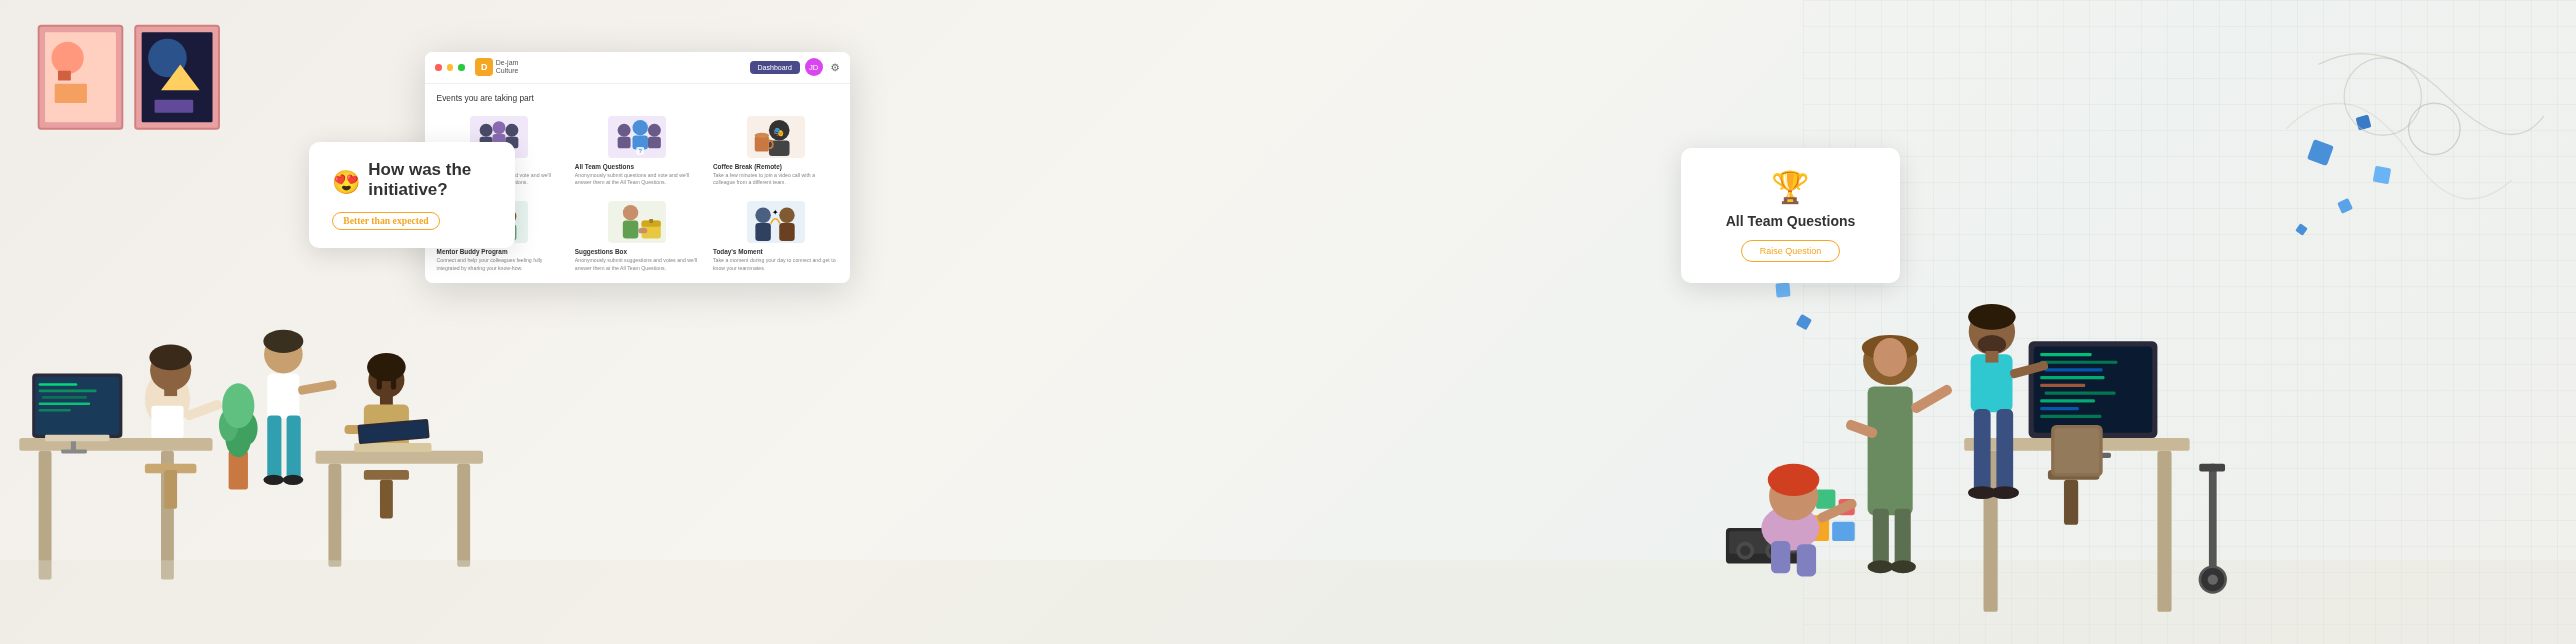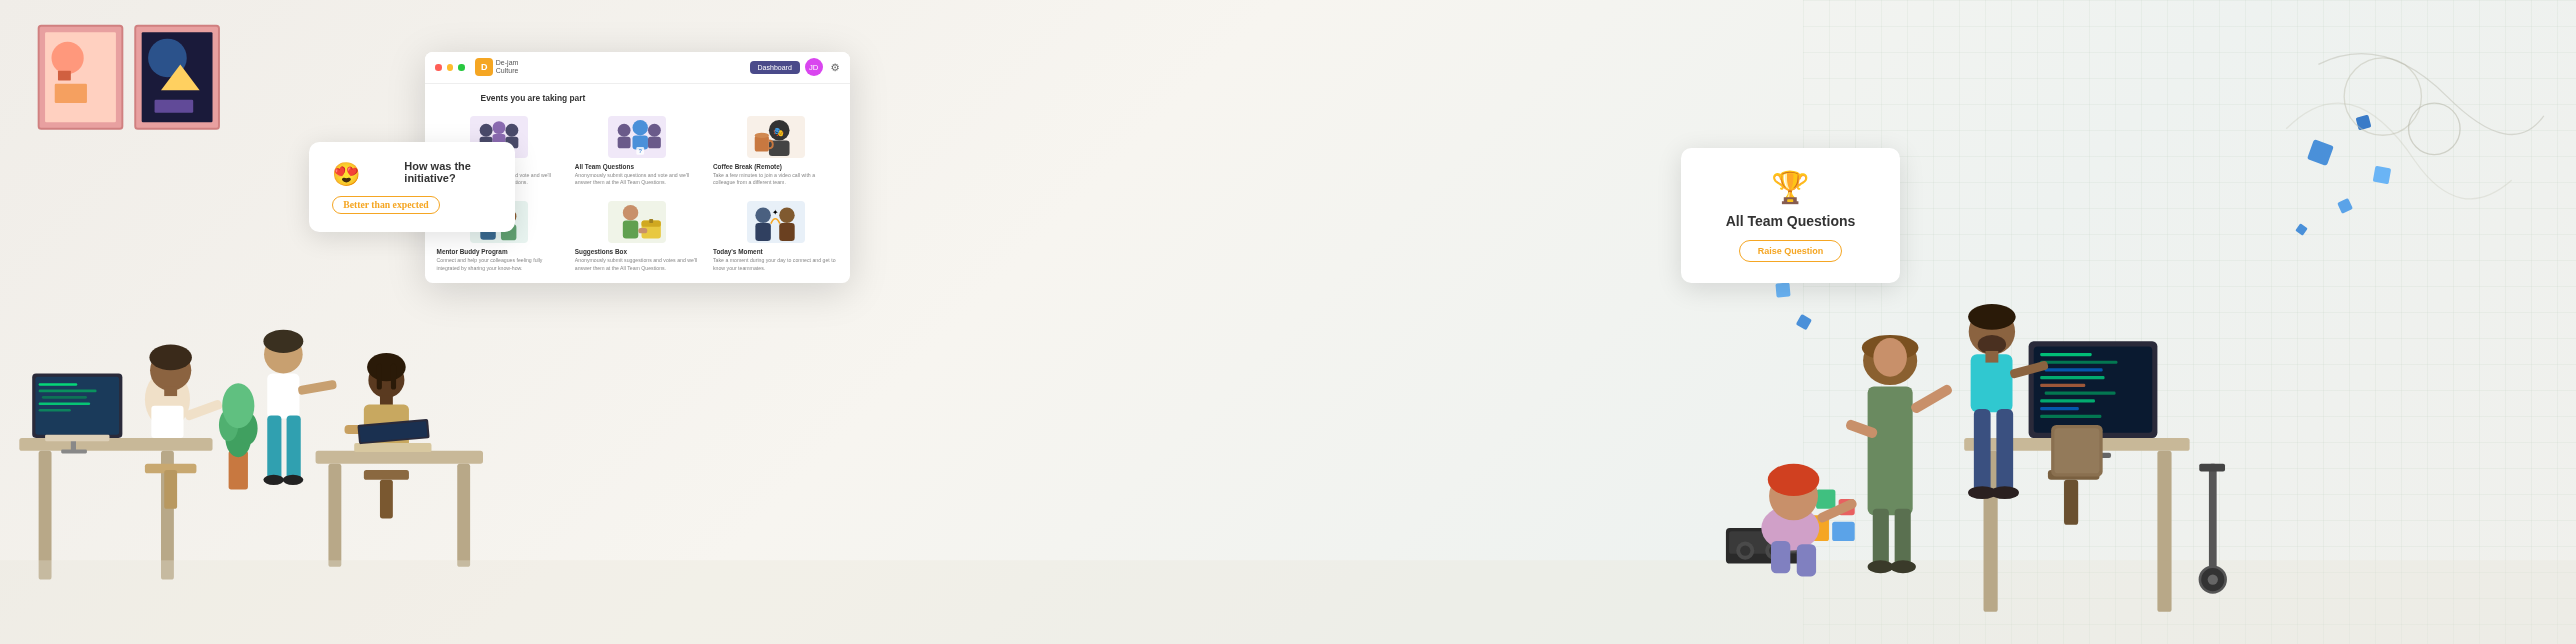--- a/index.html
+++ b/index.html
@@ -49,25 +49,24 @@
       padding: 18px 23px;
       box-shadow: 0 5.2px 26px rgba(0,0,0,0.12);
       width: 206px;
       z-index: 10;
     }
     .initiative-card .emoji {
       font-size: 23px;
       margin-right: 7.7px;
     }
     .initiative-card .question {
-      font-size: 11px;
+      font-size: 17px;
       color: #333;
       font-weight: 600;
       margin-bottom: 5.2px;
-      margin-left: 36px;
     }
     .initiative-card .answer {
       color: #f5a623;
       font-size: 9.7px;
       font-weight: 600;
       border: 1.3px solid #f5a623;
       border-radius: 13px;
       padding: 2.6px 10.3px;
       display: inline-block;
       font-family: Liberation Serif, serif;
@@ -140,22 +139,21 @@
       align-items: center;
       justify-content: center;
       color: white;
       font-size: 7.7px;
     }
 
     .events-title {
       padding: 9px 11.6px 5.2px;
       font-size: 8.4px;
       color: #333;
-      font-weight: 700;
-      margin-left: 44px;
+      font-weight: 400;
     }
 
     .events-grid {
       display: grid;
       grid-template-columns: repeat(3, 1fr);
       gap: 0;
       padding: 0 5.2px 5.2px;
     }
     .event-card {
       padding: 6.4px;
@@ -209,21 +207,21 @@
       color: #333;
       margin-bottom: 10.3px;
     }
     .atq-button {
       background: white;
       border: 1.3px solid #f5a623;
       color: #f5a623;
       border-radius: 15.5px;
       padding: 5.2px 18px;
       font-size: 9px;
-      font-weight: 700;
+      font-weight: 400;
       cursor: pointer;
     }
 
     
     .blue-square-1 { background: #4a90d9; width: 18px; height: 18px; position: absolute; top: 213px; right: 799px; transform: rotate(15deg); border-radius: 2.6px; }
     .blue-square-2 { background: #5ba3e8; width: 13px; height: 13px; position: absolute; top: 180px; right: 760px; transform: rotate(-10deg); border-radius: 1.9px; }
     .blue-square-3 { background: #3a7bc8; width: 10.3px; height: 10.3px; position: absolute; top: 245px; right: 747px; transform: rotate(25deg); border-radius: 1.9px; }
     .blue-square-4 { background: #6ab4f5; width: 14px; height: 14px; position: absolute; top: 283px; right: 786px; transform: rotate(-5deg); border-radius: 1.9px; }
     .blue-square-5 { background: #4a90d9; width: 11.6px; height: 11.6px; position: absolute; top: 316px; right: 766px; transform: rotate(30deg); border-radius: 1.9px; }
 

